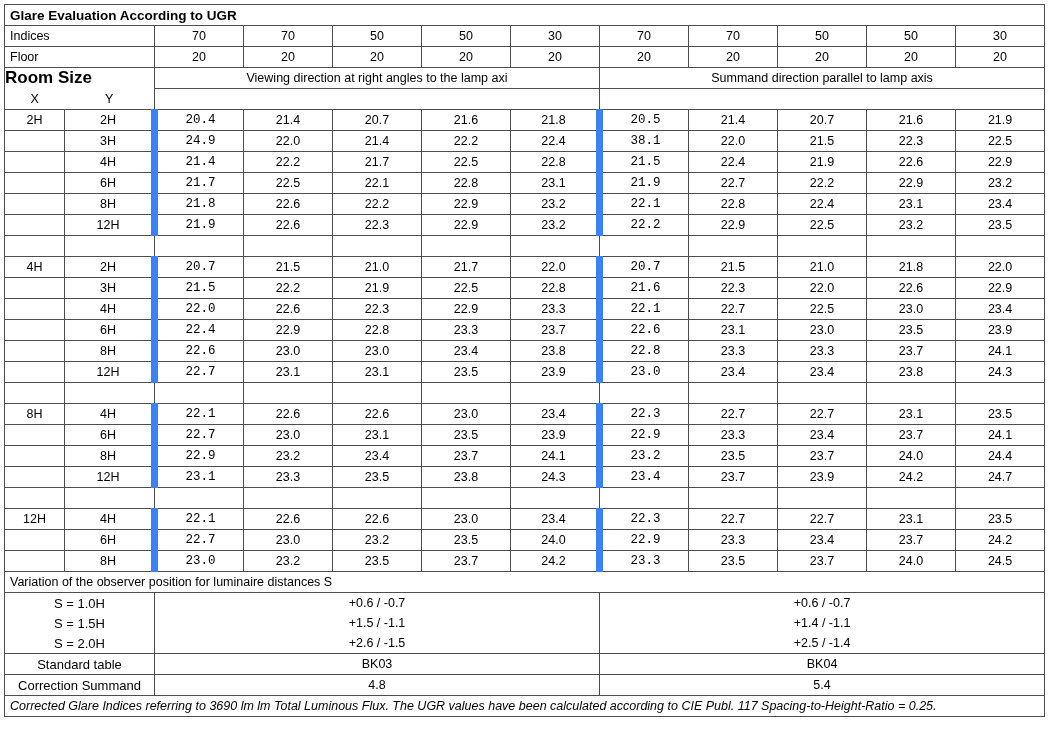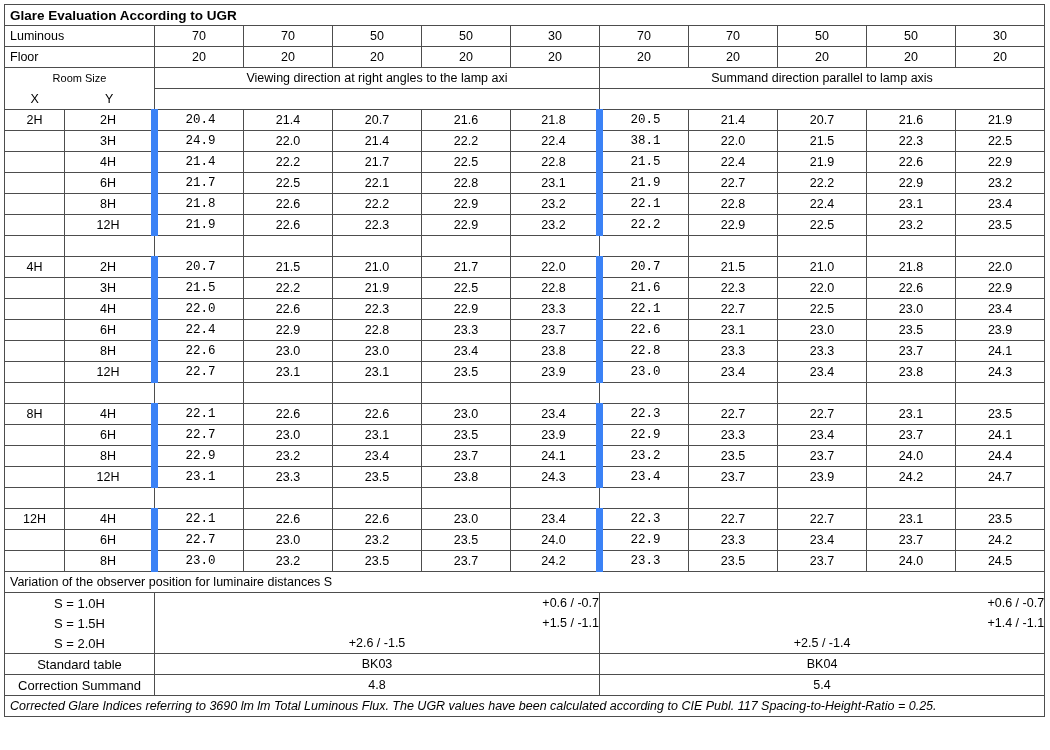--- a/index.html
+++ b/index.html
@@ -37,27 +37,28 @@
     padding-left: 5px !important;
     text-align: left;
     height: 21px;
   }
   .lbl {
     text-align: left;
     padding-left: 5px !important;
   }
   .c { text-align: center; }
   .nb-t { border-top: none !important; }
-  .nb-b { border-bottom: none !important; text-align: right; }
+  .nb-b { border-bottom: none !important; }
   .nb-l { border-left: none !important; }
   .nb-r { border-right: none !important; }
   .no-inner { border: none !important; }
   .roomsize-head {
-    text-align: center;
-    font-size: 11px;
+    text-align: left;
+    font-size: 17px;
+    font-weight: bold;
   }
   .xy-row td {
     height: 19px;
   }
   .datarow td {
     height: 20.3px;
     border: none;
   }
   .datarow td.edge-l {
     border-left: 1px solid #4d4d4d;
@@ -112,21 +113,21 @@
       <col style="width:89px">
       <col style="width:89px">
     </colgroup>
     <tbody>
 
       <tr>
         <td class="title-cell" colspan="12">Glare Evaluation According to UGR</td>
       </tr>
 
       <tr>
-        <td class="lbl" colspan="2">Luminous</td>
+        <td class="lbl" colspan="2">Indices</td>
         <td class="c">70</td>
         <td class="c">70</td>
         <td class="c">50</td>
         <td class="c">50</td>
         <td class="c">30</td>
         <td class="c">70</td>
         <td class="c">70</td>
         <td class="c">50</td>
         <td class="c">50</td>
         <td class="c">30</td>

